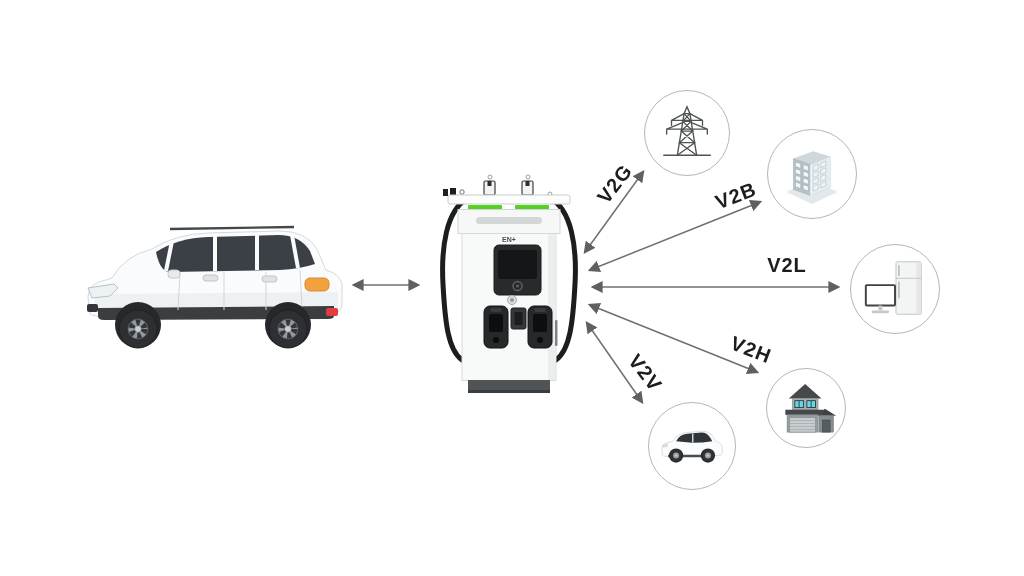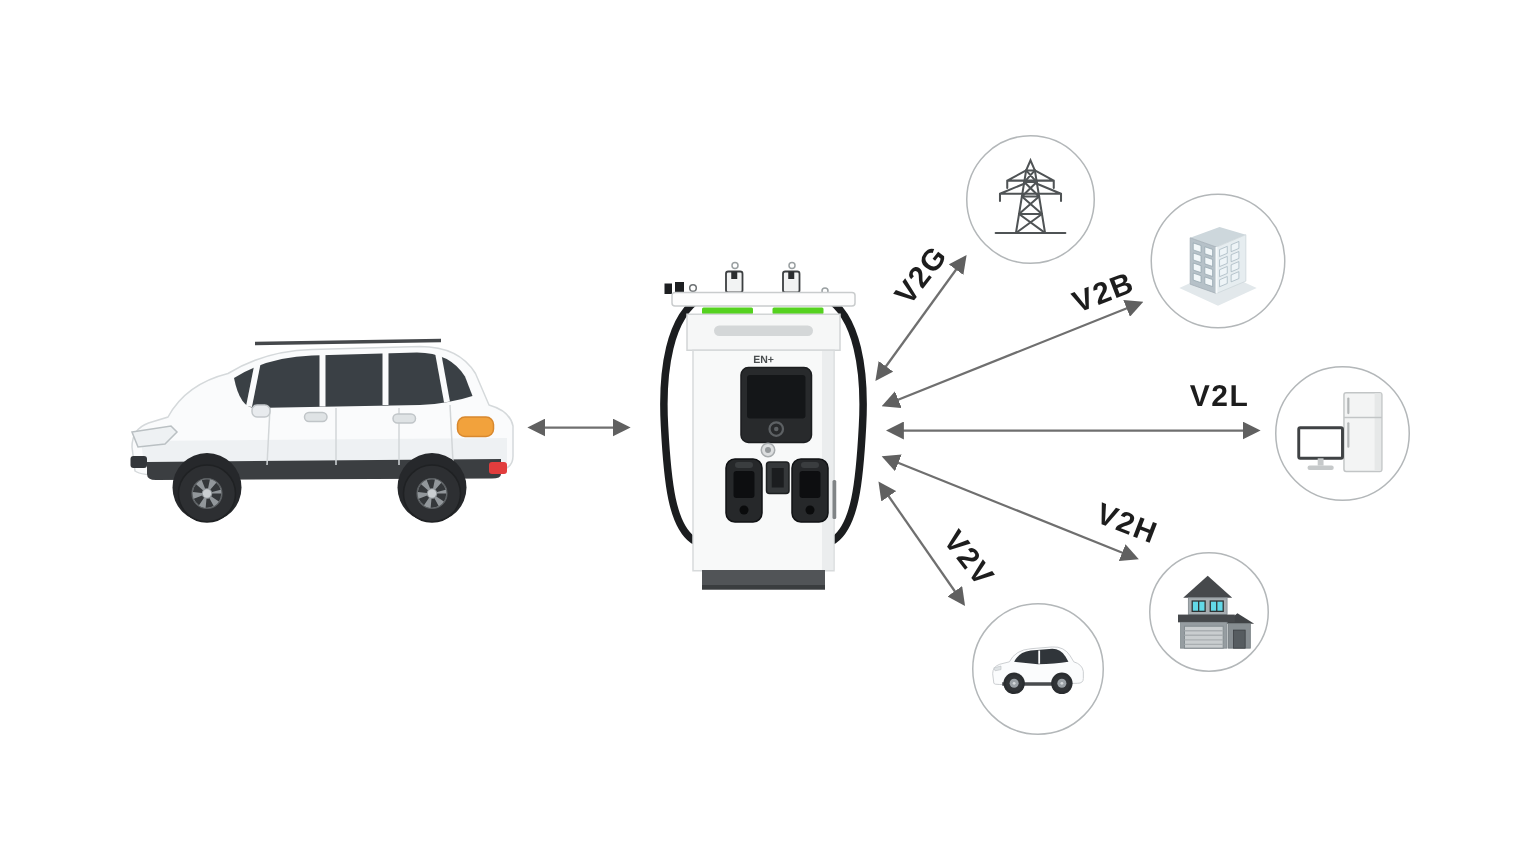--- a/index.html
+++ b/index.html
@@ -5,21 +5,21 @@
   html,body{margin:0;padding:0;background:#ffffff;}
   .canvas{position:relative;width:1024px;height:576px;background:#ffffff;overflow:hidden;
           font-family:"Liberation Sans",sans-serif;}
   .layer{position:absolute;left:0;top:0;}
   .node{position:absolute;border:1px solid #b3b7b9;border-radius:50%;background:#fff;
         display:flex;align-items:center;justify-content:center;box-sizing:border-box;}
   .label{position:absolute;font-weight:700;font-size:20px;color:#1d1d1d;letter-spacing:1px;
          transform-origin:center;white-space:nowrap;}
   .lbl-v2g{left:615px;top:184px;transform:translate(-50%,-50%) rotate(-52deg);}
   .lbl-v2b{left:736px;top:196px;transform:translate(-50%,-50%) rotate(-21deg);}
-  .lbl-v2l{left:813px;top:265px;transform:translate(-50%,-50%);}
+  .lbl-v2l{left:787px;top:265px;transform:translate(-50%,-50%);}
   .lbl-v2h{left:751px;top:350px;transform:translate(-50%,-50%) rotate(21deg);}
   .lbl-v2v{left:645px;top:373px;transform:translate(-50%,-50%) rotate(52deg);}
   .n-grid{left:644px;top:90px;width:86px;height:86px;}
   .n-bldg{left:767px;top:129px;width:90px;height:90px;}
   .n-appl{left:850px;top:244px;width:90px;height:90px;}
   .n-house{left:766px;top:368px;width:80px;height:80px;}
   .n-car{left:648px;top:402px;width:88px;height:88px;}
   svg{display:block;}
 </style>
 </head>

